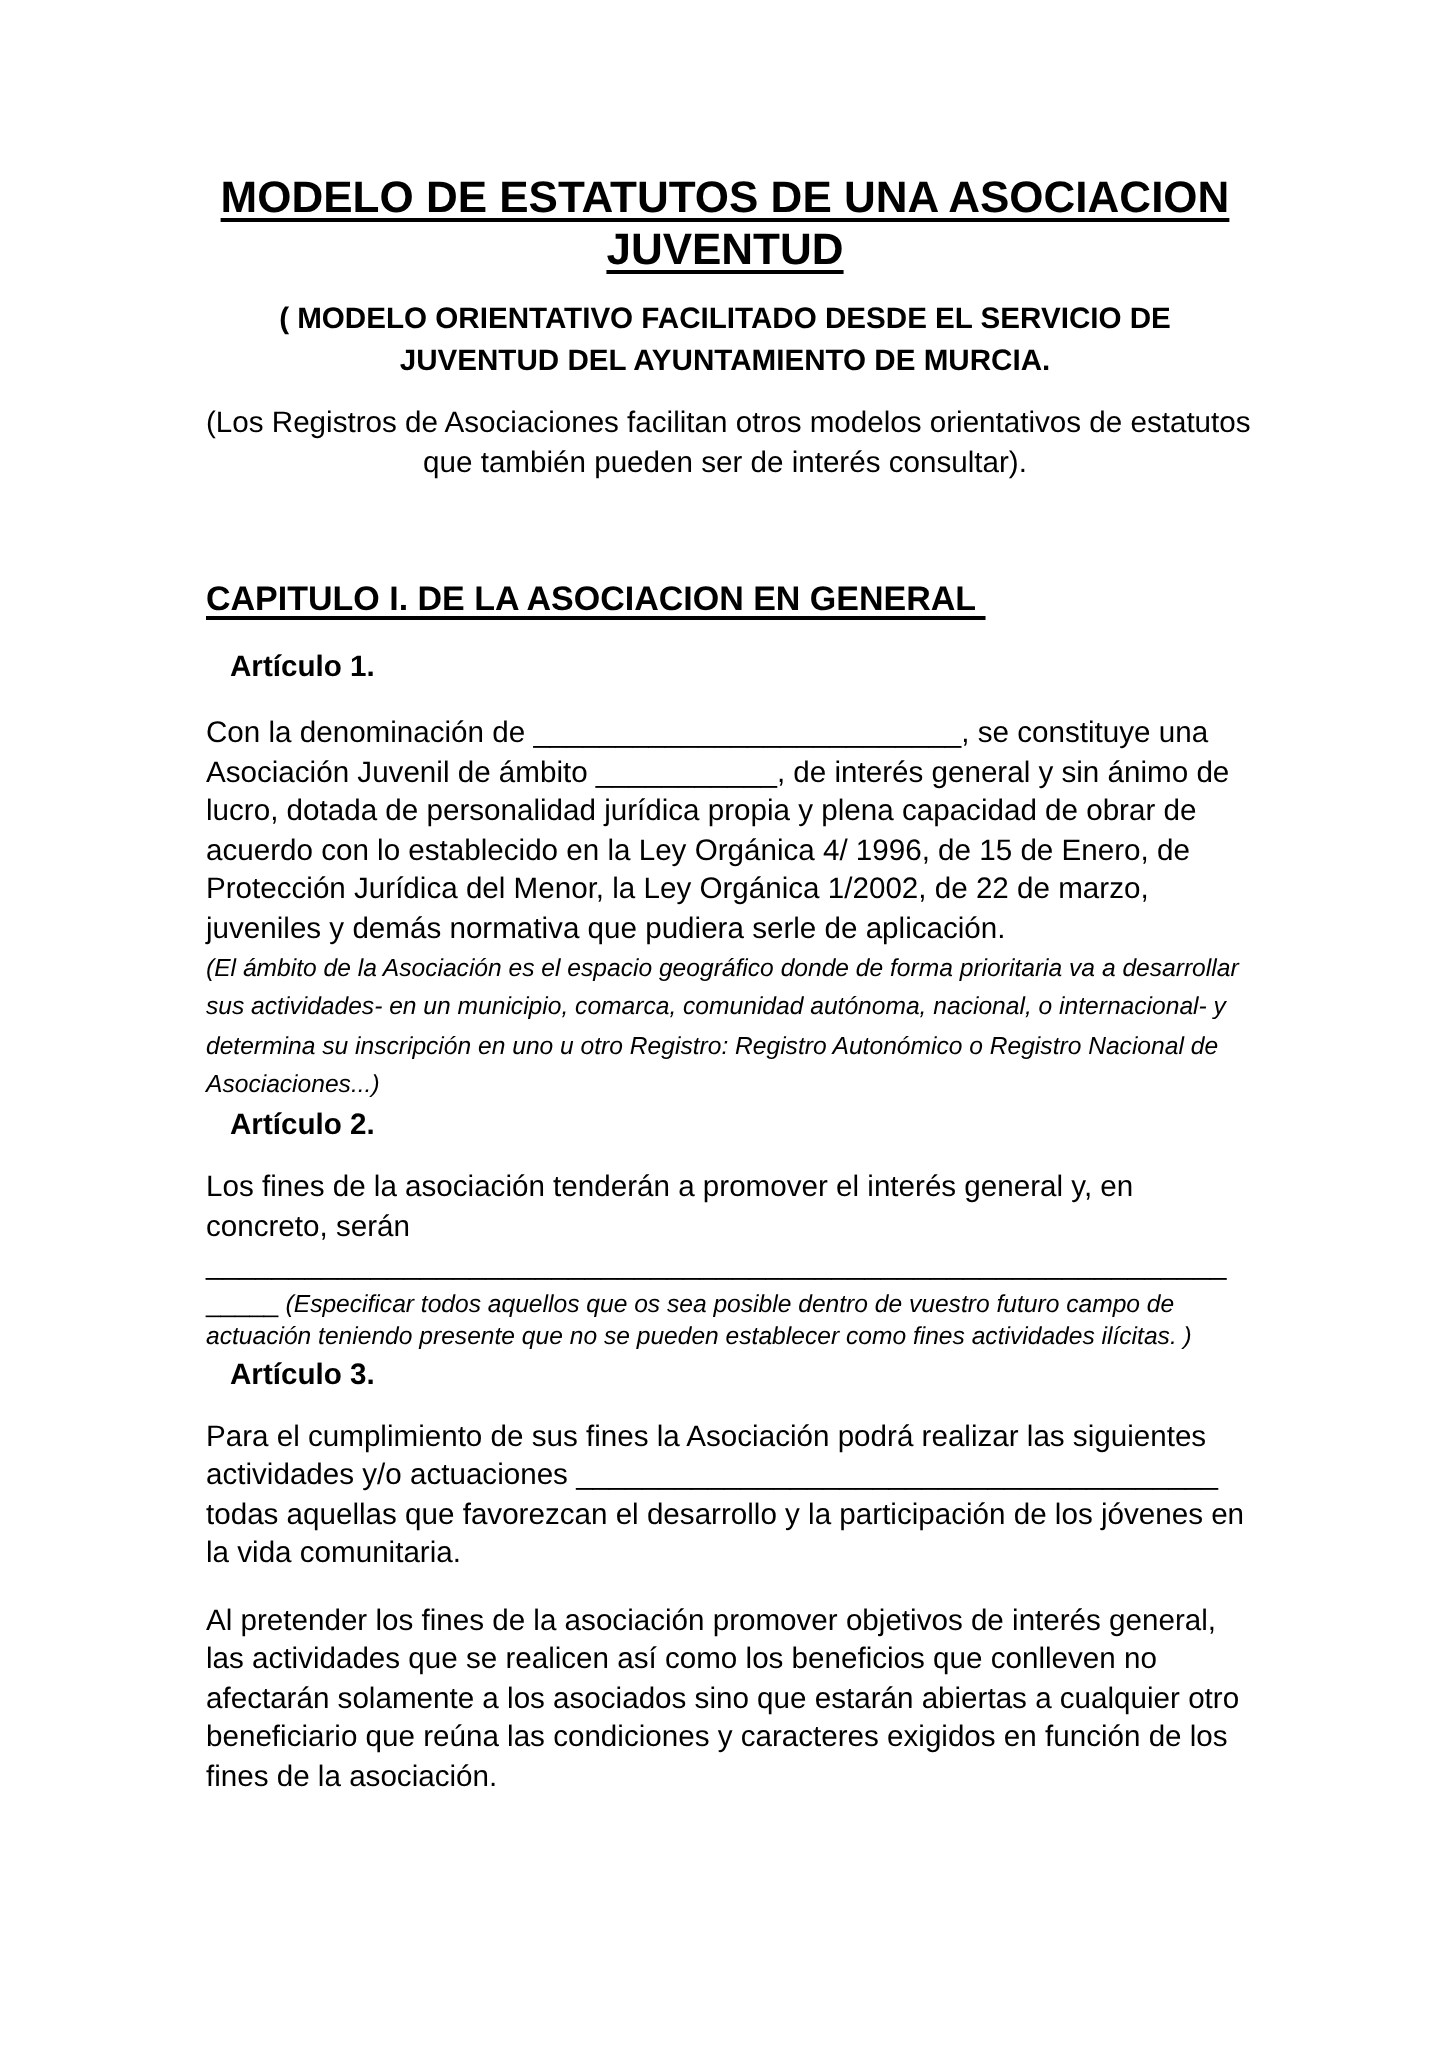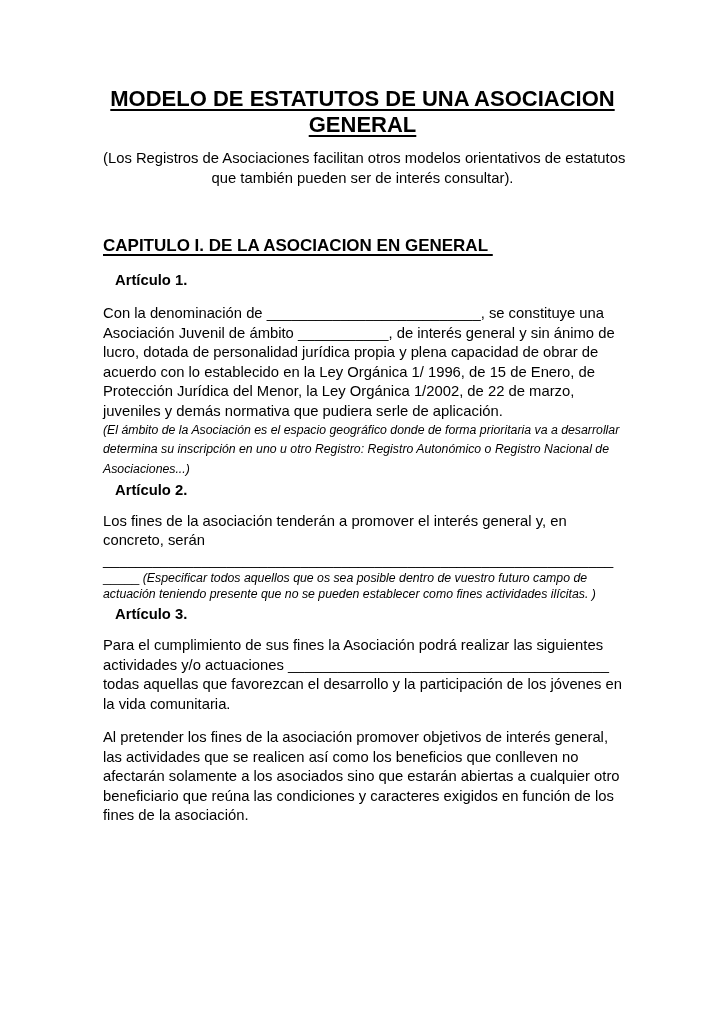--- a/index.html
+++ b/index.html
@@ -85,44 +85,49 @@
     text-align: center;
   }
 </style>
 </head>
 <body>
 
 <div class="page">
 
   <h1 class="title">
     <div class="ln"><span class="u">MODELO DE ESTATUTOS DE UNA ASOCIACION</span></div>
-    <div class="ln"><span class="u">GENERAL</span></div>
+    <div class="ln"><span class="u">JUVENTUD</span></div>
   </h1>
 
+  <div class="subtitle">
+    <div class="ln">( MODELO ORIENTATIVO FACILITADO DESDE EL SERVICIO DE</div>
+    <div class="ln">JUVENTUD DEL AYUNTAMIENTO DE MURCIA.</div>
+  </div>
 
   <div class="intro">
     <div class="ln">(Los Registros de Asociaciones facilitan otros modelos orientativos de estatutos</div>
     <div class="ln">que también pueden ser de interés consultar).</div>
   </div>
 
   <h2 class="chapter"><span class="u">CAPITULO I. DE LA ASOCIACION EN GENERAL&nbsp;</span></h2>
 
   <h3 class="art a1">Artículo 1.</h3>
 
   <div class="para p1">
     <div class="ln">Con la denominación de __________________________, se constituye una</div>
     <div class="ln">Asociación Juvenil de ámbito ___________, de interés general y sin ánimo de</div>
     <div class="ln">lucro, dotada de personalidad jurídica propia y plena capacidad de obrar de</div>
-    <div class="ln">acuerdo con lo establecido en la Ley Orgánica 1/ 1996, de 15 de Enero, de</div>
+    <div class="ln">acuerdo con lo establecido en la Ley Orgánica 4/ 1996, de 15 de Enero, de</div>
     <div class="ln">Protección Jurídica del Menor, la Ley Orgánica 1/2002, de 22 de marzo,</div>
     <div class="ln">juveniles y demás normativa que pudiera serle de aplicación.</div>
   </div>
 
   <div class="note">
     <div class="ln">(El ámbito de la Asociación es el espacio geográfico donde de forma prioritaria va a desarrollar</div>
+    <div class="ln">sus actividades- en un municipio, comarca, comunidad autónoma, nacional, o internacional- y</div>
     <div class="ln">determina su inscripción en uno u otro Registro: Registro Autonómico o Registro Nacional de</div>
     <div class="ln">Asociaciones...)</div>
   </div>
 
   <h3 class="art a2">Artículo 2.</h3>
 
   <div class="para p2">
     <div class="ln">Los fines de la asociación tenderán a promover el interés general y, en</div>
     <div class="ln">concreto, serán</div>
     <div class="ln">______________________________________________________________</div>

